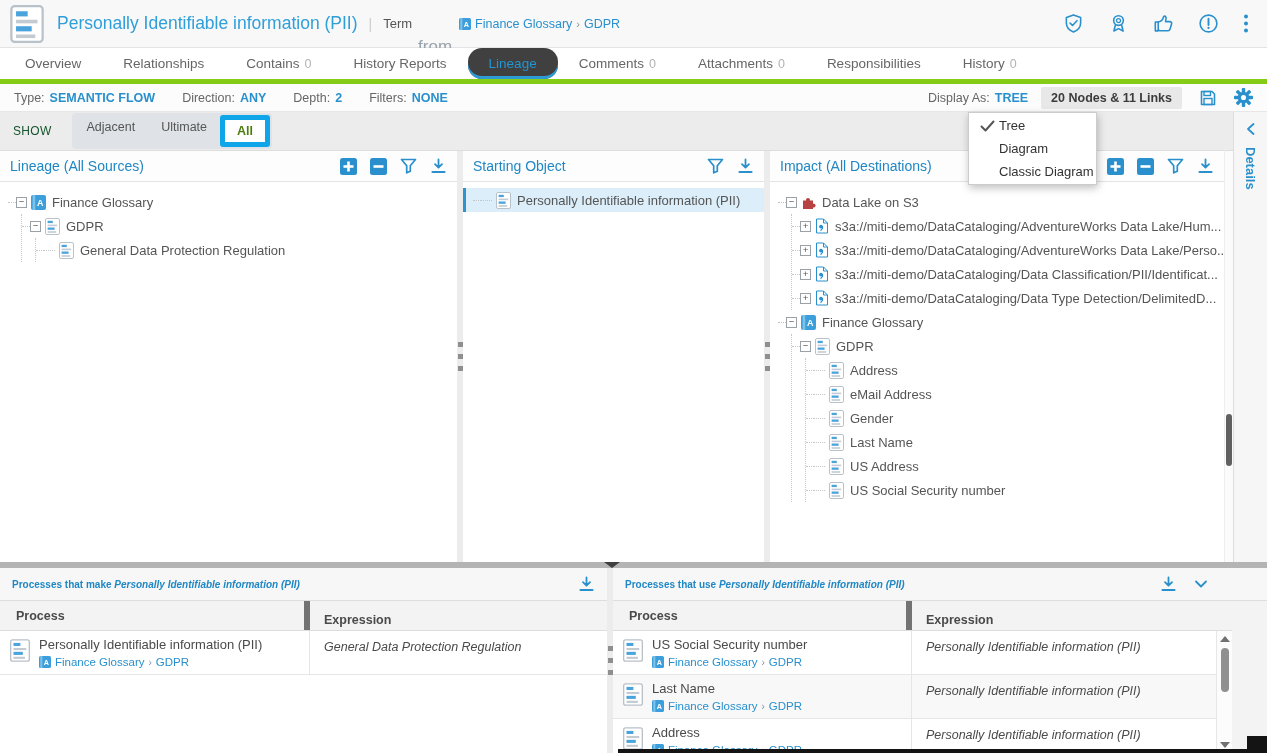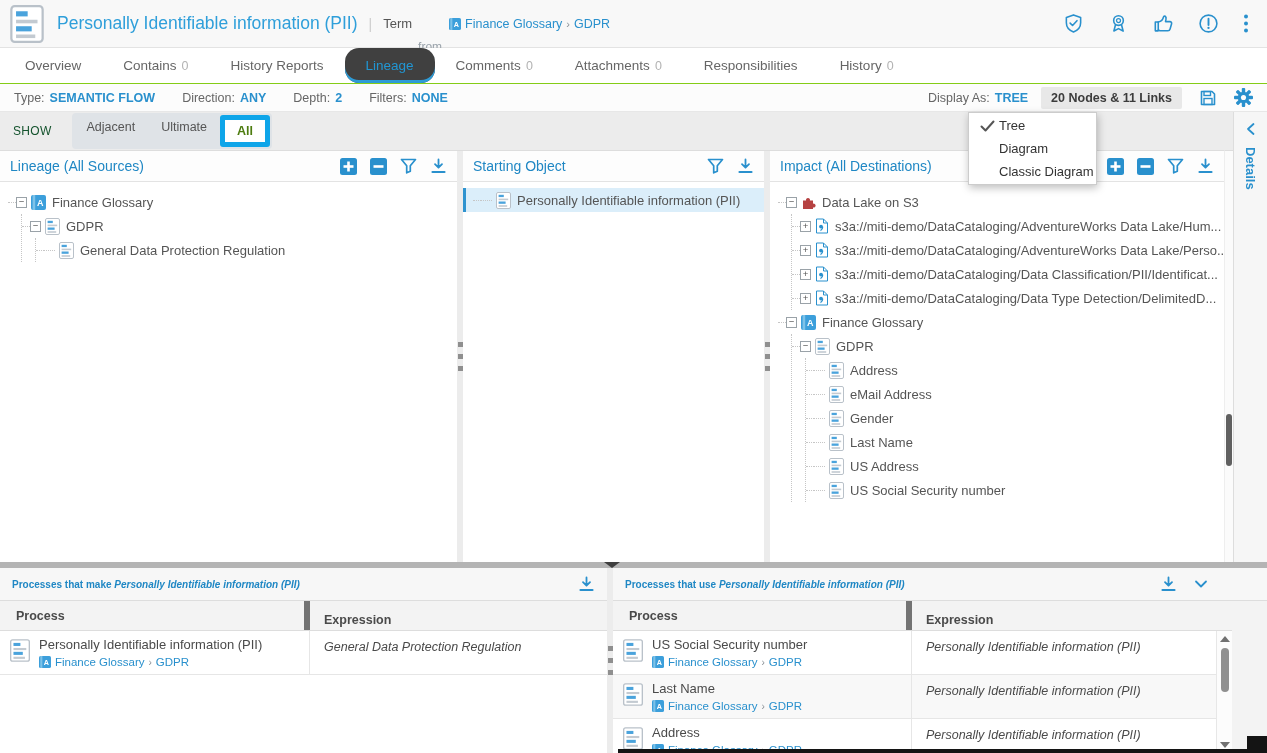--- a/index.html
+++ b/index.html
@@ -6,30 +6,30 @@
   body{font-family:"Liberation Sans",sans-serif;background:#fff;}
   #app{position:relative;width:1267px;height:753px;overflow:hidden;background:#fff;}
   a{text-decoration:none;cursor:pointer;}
 
   
   .header{position:absolute;top:0;left:0;right:0;height:48px;background:#f8f8f8;border-bottom:1px solid #e3e3e3;display:flex;align-items:center;padding-left:10px;box-sizing:border-box;}
   .app-icon{display:inline-flex;flex:none;}
   .page-title{font-size:17.5px;color:#2f9fda;font-weight:normal;margin:0 0 0 13px;}
   .hdiv{color:#ccc;margin:0 11px;font-size:14px;}
   .otype{color:#555;font-size:13px;margin-right:6px;}
-  .from-lbl{color:#9aa3ab;font-size:12px;margin-right:7px;margin-top:46px;}
+  .from-lbl{color:#9aa3ab;font-size:17px;margin-right:7px;margin-top:46px;}
   .hpath{display:flex;align-items:center;}
   .hpath .plink{color:#2990cd;font-size:12.5px;}
   .hpath .psep{color:#8a9197;font-size:11px;margin:0 4px;}
   .hpath .micon{display:inline-flex;margin-right:4px;}
   .hactions{margin-left:auto;display:flex;align-items:center;gap:24px;padding-right:18px;}
   .hbtn{display:inline-flex;cursor:pointer;}
 
   
-  .tabs{position:absolute;top:48px;left:0;right:0;height:36px;background:#fff;border-bottom:1px solid #84cc16;display:flex;padding-left:4px;box-sizing:border-box;}
+  .tabs{position:absolute;top:48px;left:0;right:0;height:36px;background:#fff;border-bottom:5px solid #84cc16;display:flex;padding-left:4px;box-sizing:border-box;}
   .tab{padding:0 21px;display:flex;align-items:center;font-size:13.5px;color:#666;cursor:pointer;white-space:nowrap;}
   .tab.active{background:#404040;color:#2196d3;font-weight:normal;box-shadow:inset 0 -3px 0 #2e9bd6;border-radius:14px;}
   .tab .cnt{color:#b3b3b3;margin-left:5px;font-size:12.5px;font-weight:normal;}
 
   
   .toolbar{position:absolute;top:84px;left:0;right:0;height:28px;background:#fcfcfc;border-bottom:1px solid #e7e7e7;display:flex;align-items:center;padding:0 14px;box-sizing:border-box;font-size:12.5px;}
   .tset{margin-right:27px;white-space:nowrap;}
   .tb-label{color:#666;}
   .tb-value{color:#2990cd;font-weight:bold;margin-left:5px;cursor:pointer;}
   .tb-right{margin-left:auto;display:flex;align-items:center;}
@@ -186,20 +186,23 @@
           </svg>
         </span>
       </div>
   </div>
 
   <div class="tabs" id="tabs">
       <div class="tab">
         <span>Overview</span>
       </div>
       <div class="tab">
+        <span>Relationships</span>
+      </div>
+      <div class="tab">
         <span>Contains</span>
         <span class="cnt">0</span>
       </div>
       <div class="tab">
         <span>History Reports</span>
       </div>
       <div class="tab active">
         <span>Lineage</span>
       </div>
       <div class="tab">

